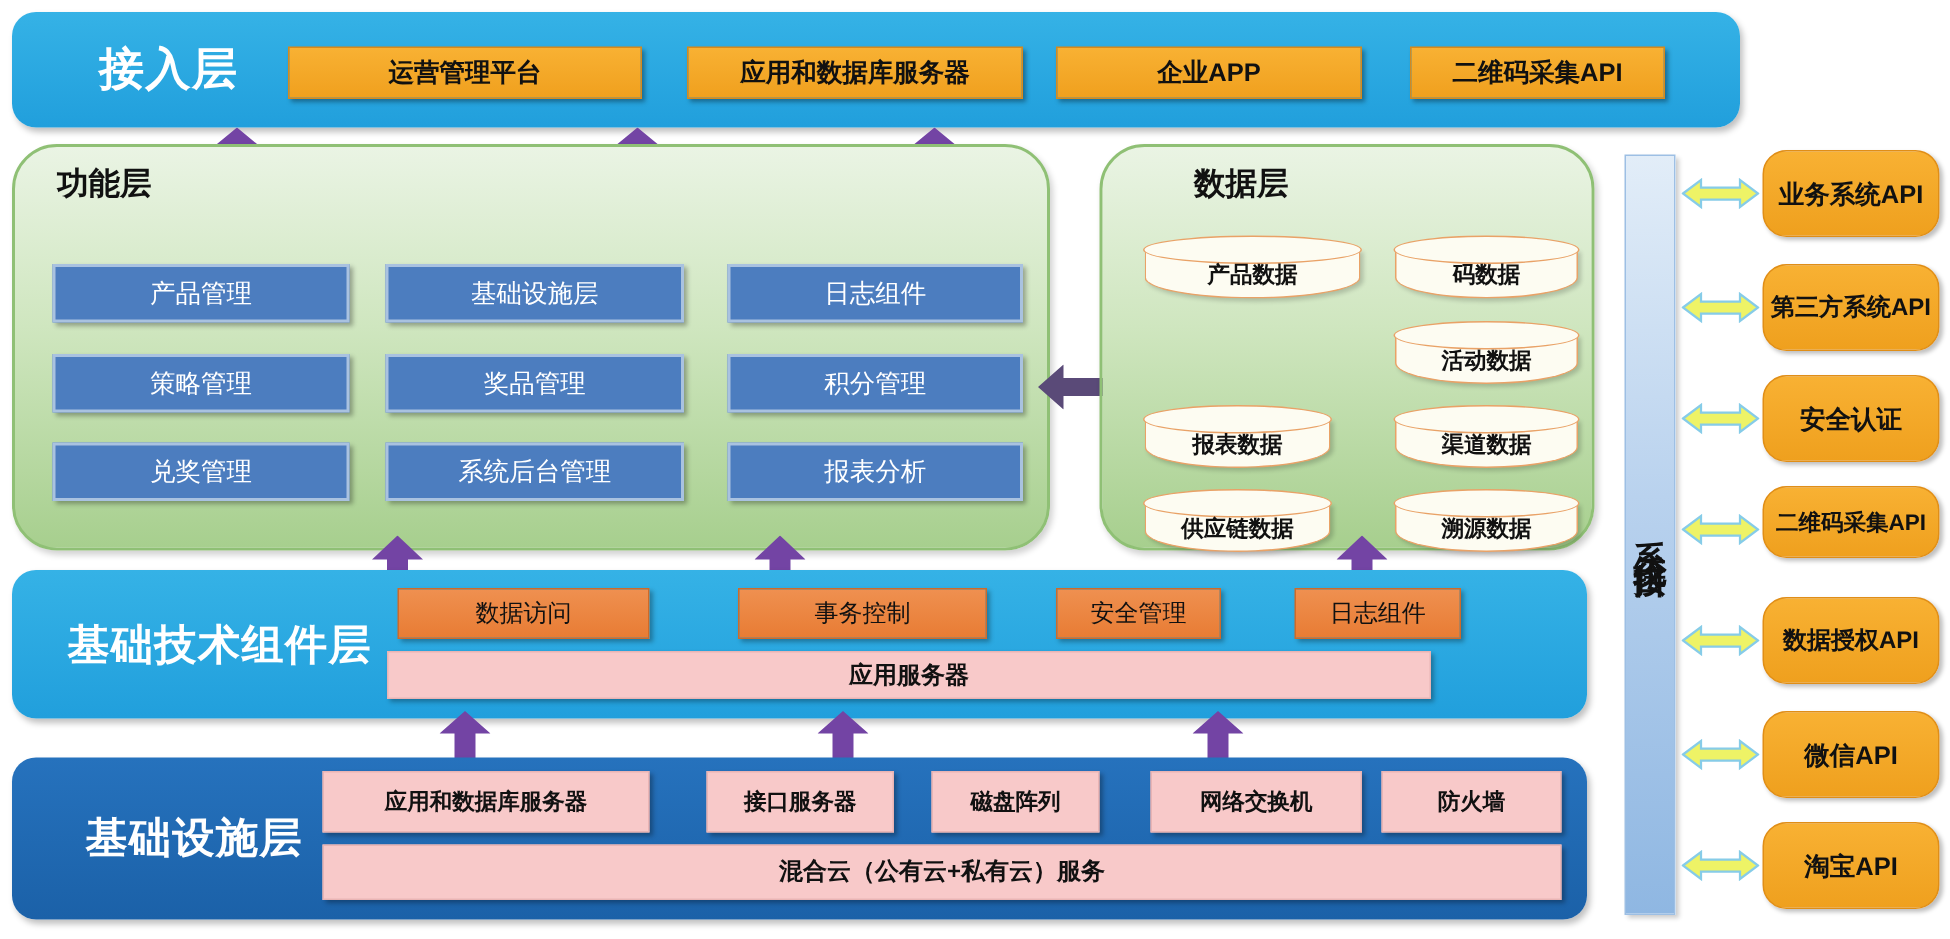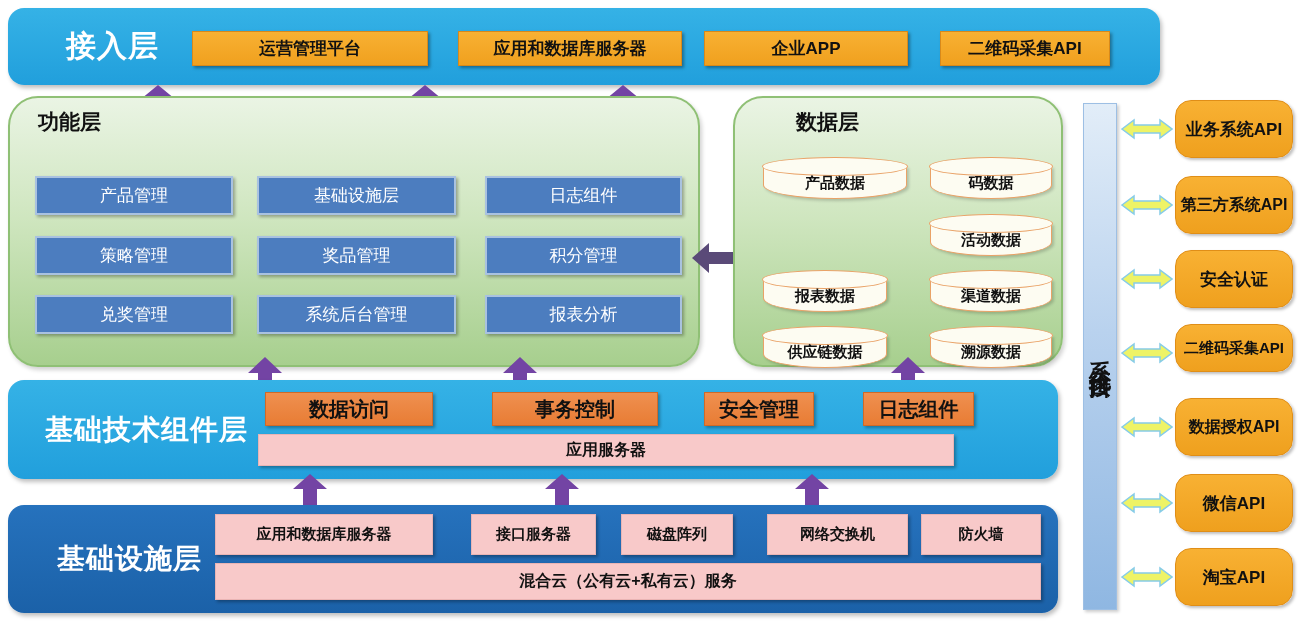--- a/index.html
+++ b/index.html
@@ -46,21 +46,21 @@
     background:linear-gradient(180deg,#5585c2 0%,#46面79b8 100%);
     background:#4c7dbf;
     border:2px solid #a9c2e0;
     box-shadow:2px 2px 3px rgba(0,0,0,.3);
     color:#ffffff; font-size:17px;
   }
   .btn-comp {
     background:linear-gradient(180deg,#ef9050 0%,#e87c34 100%);
     border:1px solid #cf6a28;
     box-shadow:2px 2px 3px rgba(0,0,0,.3);
-    color:#111; font-weight:700; font-size:20px;
+    color:#111; font-weight:400; font-size:16px;
   }
   .btn-pink {
     background:#f8c9c9;
     border:1px solid #e9b4b4;
     box-shadow:2px 2px 3px rgba(0,0,0,.3);
     color:#111; font-weight:600; font-size:15px;
   }
   .bar-pink {
     background:#f8c9c9;
     border:1px solid #e9b4b4;

